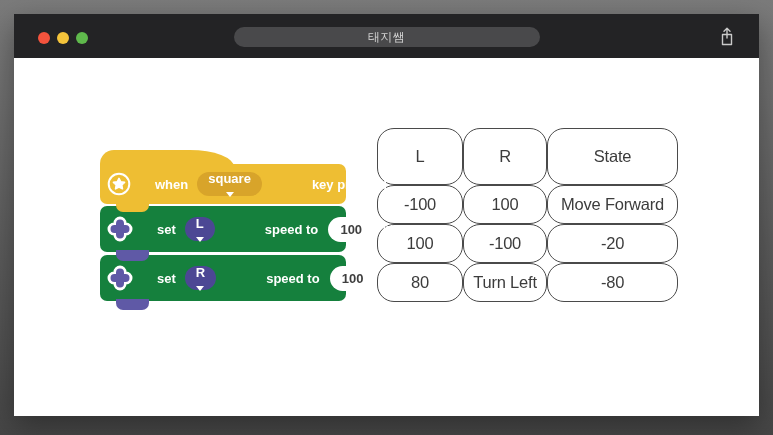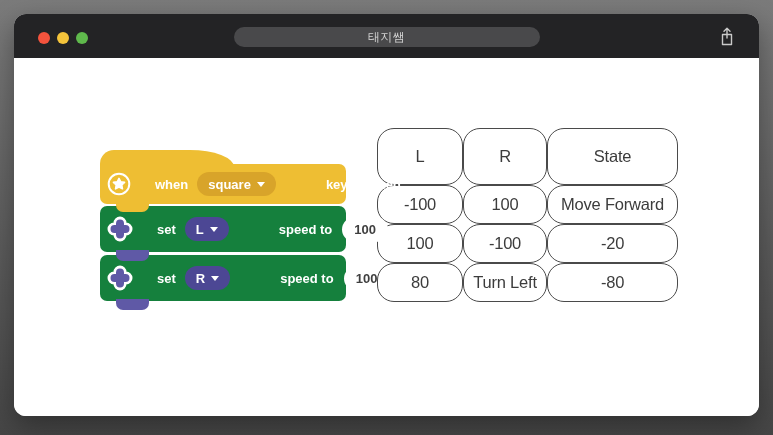--- a/index.html
+++ b/index.html
@@ -7,21 +7,21 @@
   body {
     font-family:"Liberation Sans", sans-serif;
     background:linear-gradient(180deg,#7b7b7b 0%,#5d5d5d 55%,#464646 100%);
     overflow:hidden;
   }
   .stage { position:relative; width:773px; height:435px; }
 
   
   .window {
     position:absolute; left:14px; top:14px; width:745px; height:402px;
-    border-radius:12px; background:#ffffff;
+    border-radius:0; background:#ffffff;
     box-shadow:0 10px 28px rgba(0,0,0,.35);
     overflow:hidden;
   }
   .titlebar {
     position:relative; height:44px; background:#232325;
   }
   .traffic { position:absolute; left:24px; top:18px; display:flex; gap:7px; }
   .tl { width:12px; height:12px; border-radius:50%; display:inline-block; }
   .tl.red { background:#f4533d; }
   .tl.yellow { background:#f5c43b; }
@@ -58,20 +58,21 @@
   .pblock.b1 { top:148px; z-index:1; }
   .pblock.b2 { top:197px; z-index:0; }
   .hat-body { z-index:2; }
 
   .blk-text { color:#ffffff; font-size:13px; font-weight:600; white-space:nowrap; }
   .divider { width:1px; height:26px; background:rgba(255,255,255,.35); margin-left:10px; margin-right:14px; }
   .pill {
     display:flex; align-items:center; justify-content:center; gap:6px;
     height:24px; padding:0 11px; border-radius:12px; margin-left:9px;
     cursor:pointer;
+    flex-direction:column;
   }
   .pill.yellow { background:#d8a42a; }
   .pill.purple { background:#4c4794; }
   .pill .blk-text { font-weight:600; }
   .caret {
     width:0; height:0; border-left:4px solid transparent;
     border-right:4px solid transparent; border-top:5px solid #ffffff;
   }
   .after-pill { margin-left:10px;padding-left:40px; }
   .value-oval {

